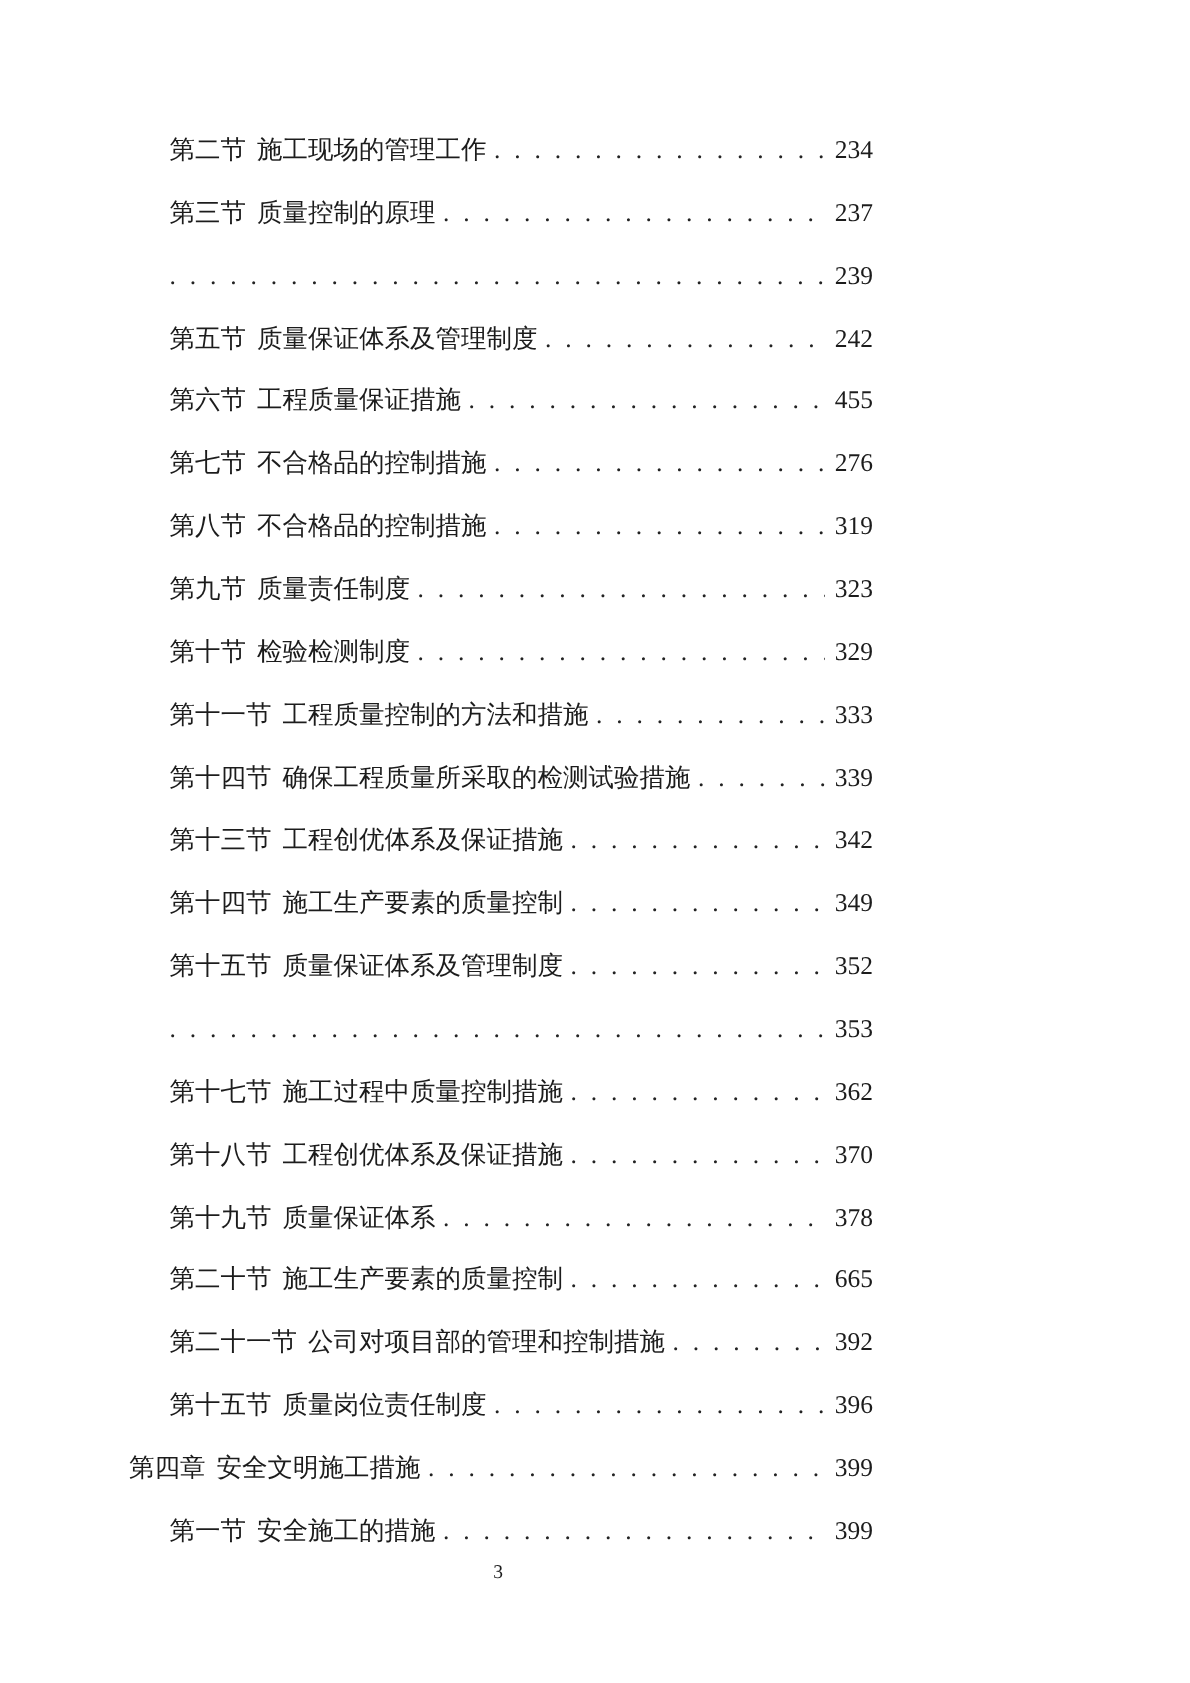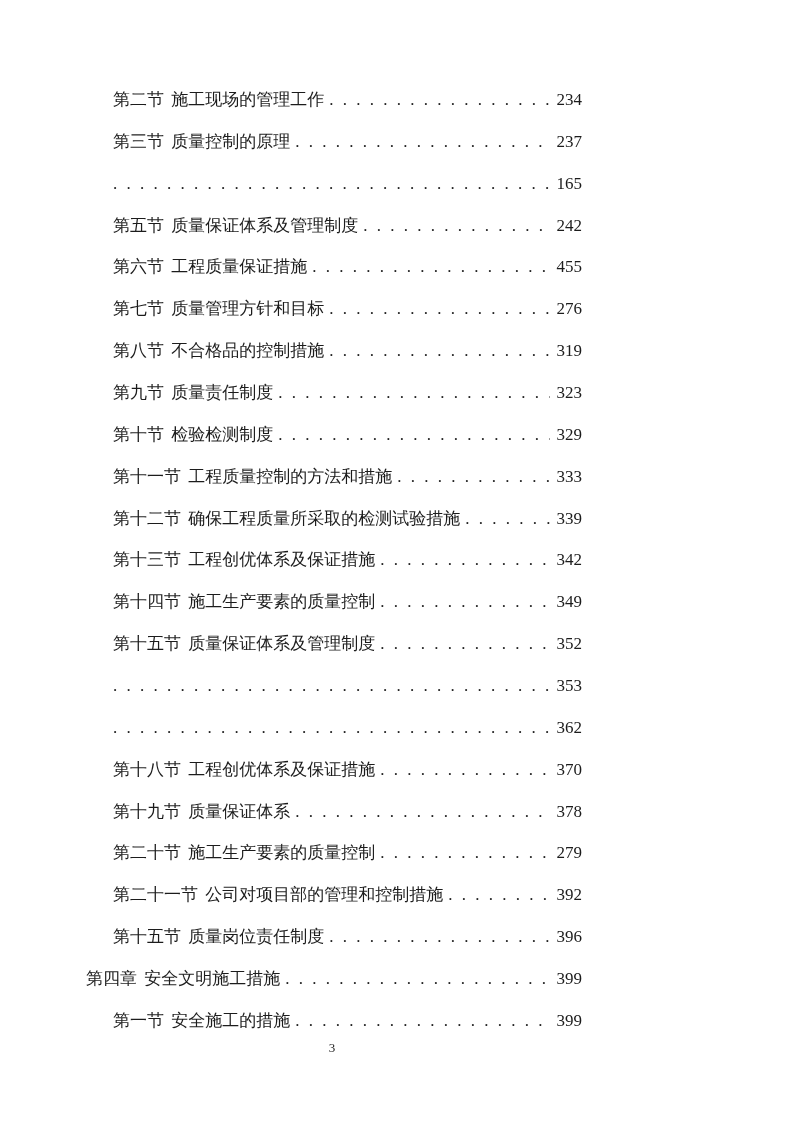--- a/index.html
+++ b/index.html
@@ -75,37 +75,37 @@
   </div>
 
   <div class="toc-row section">
     <span class="toc-title">第三节 质量控制的原理</span>
     <span class="toc-leader">. . . . . . . . . . . . . . . . . . . . . . . . . . . . . . . . . . . . . . . . . . . . . . . . . . . . . . . . . . . . . . . . . . . . . . . . . . . . . . . . . . . . . . . . . . . . . . . . . . . . . . . . . . . . . . . . . . . . . . . . </span>
     <span class="toc-page">237</span>
   </div>
 
   <div class="toc-row section">
     <span class="toc-leader">. . . . . . . . . . . . . . . . . . . . . . . . . . . . . . . . . . . . . . . . . . . . . . . . . . . . . . . . . . . . . . . . . . . . . . . . . . . . . . . . . . . . . . . . . . . . . . . . . . . . . . . . . . . . . . . . . . . . . . . . </span>
-    <span class="toc-page">165</span>
+    <span class="toc-page">239</span>
   </div>
 
   <div class="toc-row section">
     <span class="toc-title">第五节 质量保证体系及管理制度</span>
     <span class="toc-leader">. . . . . . . . . . . . . . . . . . . . . . . . . . . . . . . . . . . . . . . . . . . . . . . . . . . . . . . . . . . . . . . . . . . . . . . . . . . . . . . . . . . . . . . . . . . . . . . . . . . . . . . . . . . . . . . . . . . . . . . . </span>
     <span class="toc-page">242</span>
   </div>
 
   <div class="toc-row section">
     <span class="toc-title">第六节 工程质量保证措施</span>
     <span class="toc-leader">. . . . . . . . . . . . . . . . . . . . . . . . . . . . . . . . . . . . . . . . . . . . . . . . . . . . . . . . . . . . . . . . . . . . . . . . . . . . . . . . . . . . . . . . . . . . . . . . . . . . . . . . . . . . . . . . . . . . . . . . </span>
     <span class="toc-page">455</span>
   </div>
 
   <div class="toc-row section">
-    <span class="toc-title">第七节 质量管理方针和目标</span>
+    <span class="toc-title">第七节 不合格品的控制措施</span>
     <span class="toc-leader">. . . . . . . . . . . . . . . . . . . . . . . . . . . . . . . . . . . . . . . . . . . . . . . . . . . . . . . . . . . . . . . . . . . . . . . . . . . . . . . . . . . . . . . . . . . . . . . . . . . . . . . . . . . . . . . . . . . . . . . . </span>
     <span class="toc-page">276</span>
   </div>
 
   <div class="toc-row section">
     <span class="toc-title">第八节 不合格品的控制措施</span>
     <span class="toc-leader">. . . . . . . . . . . . . . . . . . . . . . . . . . . . . . . . . . . . . . . . . . . . . . . . . . . . . . . . . . . . . . . . . . . . . . . . . . . . . . . . . . . . . . . . . . . . . . . . . . . . . . . . . . . . . . . . . . . . . . . . </span>
     <span class="toc-page">319</span>
   </div>
 
@@ -121,21 +121,21 @@
     <span class="toc-page">329</span>
   </div>
 
   <div class="toc-row section">
     <span class="toc-title">第十一节 工程质量控制的方法和措施</span>
     <span class="toc-leader">. . . . . . . . . . . . . . . . . . . . . . . . . . . . . . . . . . . . . . . . . . . . . . . . . . . . . . . . . . . . . . . . . . . . . . . . . . . . . . . . . . . . . . . . . . . . . . . . . . . . . . . . . . . . . . . . . . . . . . . . </span>
     <span class="toc-page">333</span>
   </div>
 
   <div class="toc-row section">
-    <span class="toc-title">第十二节 确保工程质量所采取的检测试验措施</span>
+    <span class="toc-title">第十四节 确保工程质量所采取的检测试验措施</span>
     <span class="toc-leader">. . . . . . . . . . . . . . . . . . . . . . . . . . . . . . . . . . . . . . . . . . . . . . . . . . . . . . . . . . . . . . . . . . . . . . . . . . . . . . . . . . . . . . . . . . . . . . . . . . . . . . . . . . . . . . . . . . . . . . . . </span>
     <span class="toc-page">339</span>
   </div>
 
   <div class="toc-row section">
     <span class="toc-title">第十三节 工程创优体系及保证措施</span>
     <span class="toc-leader">. . . . . . . . . . . . . . . . . . . . . . . . . . . . . . . . . . . . . . . . . . . . . . . . . . . . . . . . . . . . . . . . . . . . . . . . . . . . . . . . . . . . . . . . . . . . . . . . . . . . . . . . . . . . . . . . . . . . . . . . </span>
     <span class="toc-page">342</span>
   </div>
 
@@ -150,40 +150,41 @@
     <span class="toc-leader">. . . . . . . . . . . . . . . . . . . . . . . . . . . . . . . . . . . . . . . . . . . . . . . . . . . . . . . . . . . . . . . . . . . . . . . . . . . . . . . . . . . . . . . . . . . . . . . . . . . . . . . . . . . . . . . . . . . . . . . . </span>
     <span class="toc-page">352</span>
   </div>
 
   <div class="toc-row section">
     <span class="toc-leader">. . . . . . . . . . . . . . . . . . . . . . . . . . . . . . . . . . . . . . . . . . . . . . . . . . . . . . . . . . . . . . . . . . . . . . . . . . . . . . . . . . . . . . . . . . . . . . . . . . . . . . . . . . . . . . . . . . . . . . . . </span>
     <span class="toc-page">353</span>
   </div>
 
   <div class="toc-row section">
+    <span class="toc-title">第十七节 施工过程中质量控制措施</span>
     <span class="toc-leader">. . . . . . . . . . . . . . . . . . . . . . . . . . . . . . . . . . . . . . . . . . . . . . . . . . . . . . . . . . . . . . . . . . . . . . . . . . . . . . . . . . . . . . . . . . . . . . . . . . . . . . . . . . . . . . . . . . . . . . . . </span>
     <span class="toc-page">362</span>
   </div>
 
   <div class="toc-row section">
     <span class="toc-title">第十八节 工程创优体系及保证措施</span>
     <span class="toc-leader">. . . . . . . . . . . . . . . . . . . . . . . . . . . . . . . . . . . . . . . . . . . . . . . . . . . . . . . . . . . . . . . . . . . . . . . . . . . . . . . . . . . . . . . . . . . . . . . . . . . . . . . . . . . . . . . . . . . . . . . . </span>
     <span class="toc-page">370</span>
   </div>
 
   <div class="toc-row section">
     <span class="toc-title">第十九节 质量保证体系</span>
     <span class="toc-leader">. . . . . . . . . . . . . . . . . . . . . . . . . . . . . . . . . . . . . . . . . . . . . . . . . . . . . . . . . . . . . . . . . . . . . . . . . . . . . . . . . . . . . . . . . . . . . . . . . . . . . . . . . . . . . . . . . . . . . . . . </span>
     <span class="toc-page">378</span>
   </div>
 
   <div class="toc-row section">
     <span class="toc-title">第二十节 施工生产要素的质量控制</span>
     <span class="toc-leader">. . . . . . . . . . . . . . . . . . . . . . . . . . . . . . . . . . . . . . . . . . . . . . . . . . . . . . . . . . . . . . . . . . . . . . . . . . . . . . . . . . . . . . . . . . . . . . . . . . . . . . . . . . . . . . . . . . . . . . . . </span>
-    <span class="toc-page">279</span>
+    <span class="toc-page">665</span>
   </div>
 
   <div class="toc-row section">
     <span class="toc-title">第二十一节 公司对项目部的管理和控制措施</span>
     <span class="toc-leader">. . . . . . . . . . . . . . . . . . . . . . . . . . . . . . . . . . . . . . . . . . . . . . . . . . . . . . . . . . . . . . . . . . . . . . . . . . . . . . . . . . . . . . . . . . . . . . . . . . . . . . . . . . . . . . . . . . . . . . . . </span>
     <span class="toc-page">392</span>
   </div>
 
   <div class="toc-row section">
     <span class="toc-title">第十五节 质量岗位责任制度</span>

